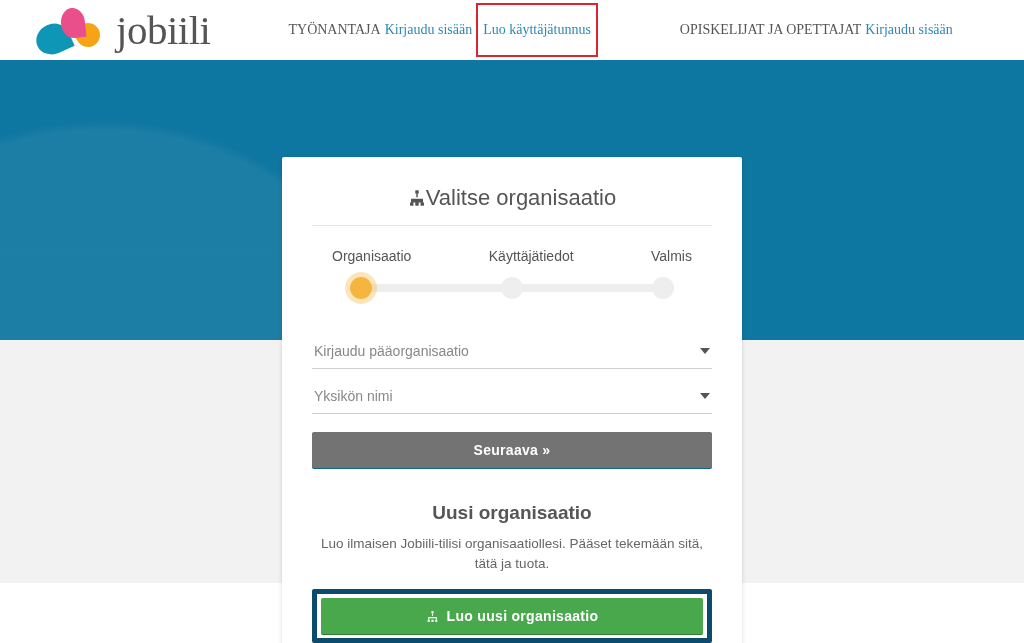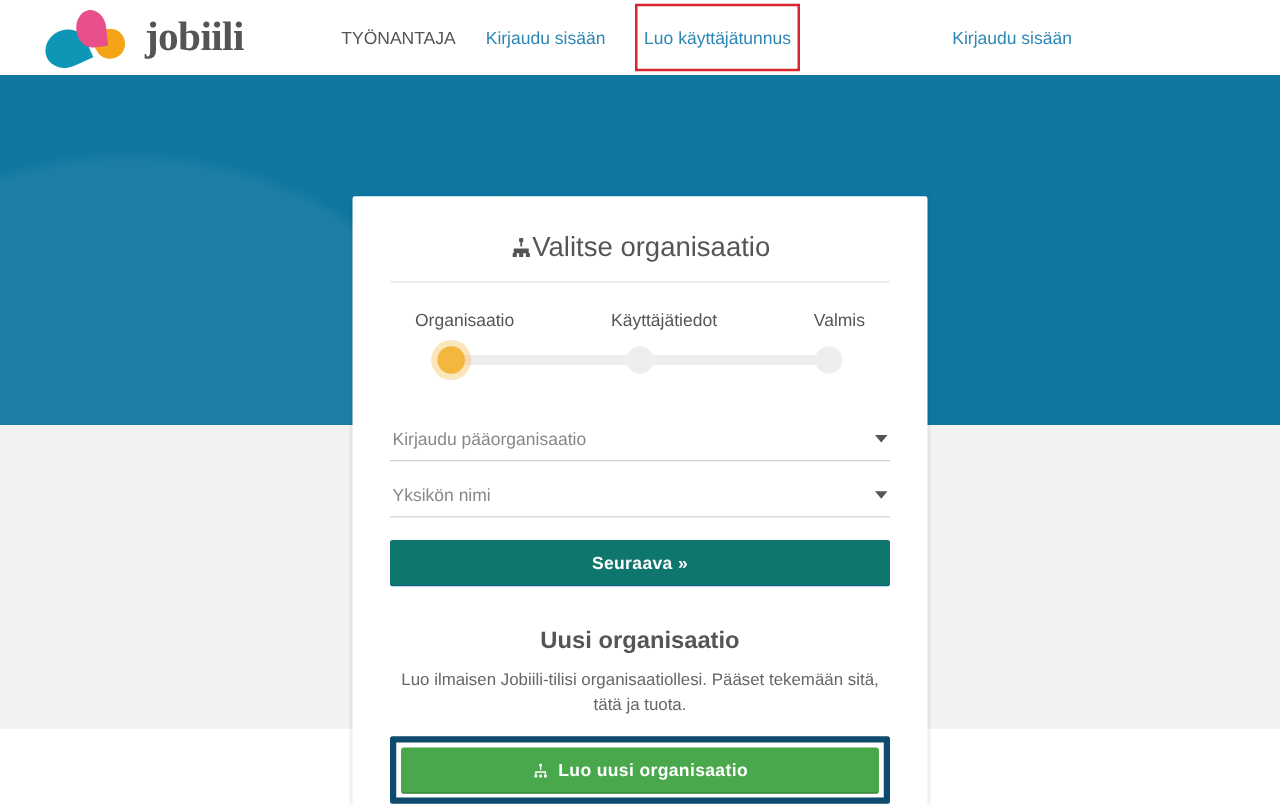--- a/index.html
+++ b/index.html
@@ -19,27 +19,28 @@
   .logo {
     display: flex;
     align-items: center;
     gap: 10px;
   }
   .logo-glyphs { position: relative; width: 78px; height: 48px; }
   .petal { position: absolute; border-radius: 50% 50% 50% 0; }
   .petal.p1 { width: 24px; height: 30px; background:#e9508b; top:2px; left:33px; transform:rotate(-6deg); border-radius:50% 50% 0 50%; }
   .petal.p2 { width: 24px; height: 24px; background:#f6a417; top:17px; left:48px; transform:rotate(60deg); border-radius:50% 50% 50% 0;}
   .petal.p3 { width: 34px; height: 30px; background:#0e96b6; top:18px; left:8px; transform:rotate(-24deg); border-radius:50% 50% 0 50%;}
-  .logo-text { font-family: Georgia, "Times New Roman", serif; font-size: 33px; color:#555; letter-spacing:-0.5px;font-weight:bold;}
+  .logo-text { font-family: Georgia, "Times New Roman", serif; font-size: 41px; color:#555; letter-spacing:-0.5px;}
   .nav {
     display: flex;
     align-items: center;
-    gap: 24px;
+    gap: 4px;
     margin-left: 78px;
     font-size: 14px;
+    font-family: Liberation Serif, serif;
   }
   .nav .label { color:#555; }
   .nav a { color:#2d87b4; text-decoration:none; cursor:pointer; }
   .nav .spacer { width: 74px; }
   .nav .highlight {
     border:2px solid #d8252f;
     padding:17px 5px;
   }
   
   .hero {
@@ -105,21 +106,21 @@
     text-align:center;
     padding:10px 0;
     border:none;
     cursor:pointer;
     font-size:14px;
     font-weight:600;
     letter-spacing:.3px;
     color:#fff;
     border-radius:2px;
   }
-  .btn-blue { background:#0f766e; margin-top:18px; box-shadow:0 1px 0 #10658a;}
+  .btn-blue { background:#737373; margin-top:18px; box-shadow:0 1px 0 #10658a;}
   .section-title { text-align:center; font-size:19px; color:#555; margin-top:34px; font-weight:700;}
   .section-desc { text-align:center; font-size:13.5px; color:#666; margin:10px 4px 16px; line-height:1.45;}
   .btn-green-wrap {
     border:5px solid #0c4a6e;
     padding:4px;
     border-radius:2px;
   }
   .btn-green {
     background:#49a84c;
     box-shadow:0 1px 0 #2f7d32;
@@ -138,20 +139,21 @@
       <div class="petal p2"></div>
       <div class="petal p1"></div>
     </div>
     <span class="logo-text">jobiili</span>
   </div>
   <div class="nav">
     <span class="label">TYÖNANTAJA</span>
     <a>Kirjaudu sisään</a>
     <a class="highlight">Luo käyttäjätunnus</a>
     <span class="spacer"></span>
+    <span class="label">OPISKELIJAT JA OPETTAJAT</span>
     <a>Kirjaudu sisään</a>
   </div>
 </div>
 
 <div class="hero"></div>
 <div class="grey-band"></div>
 
 <div class="card">
 
   <h2>

